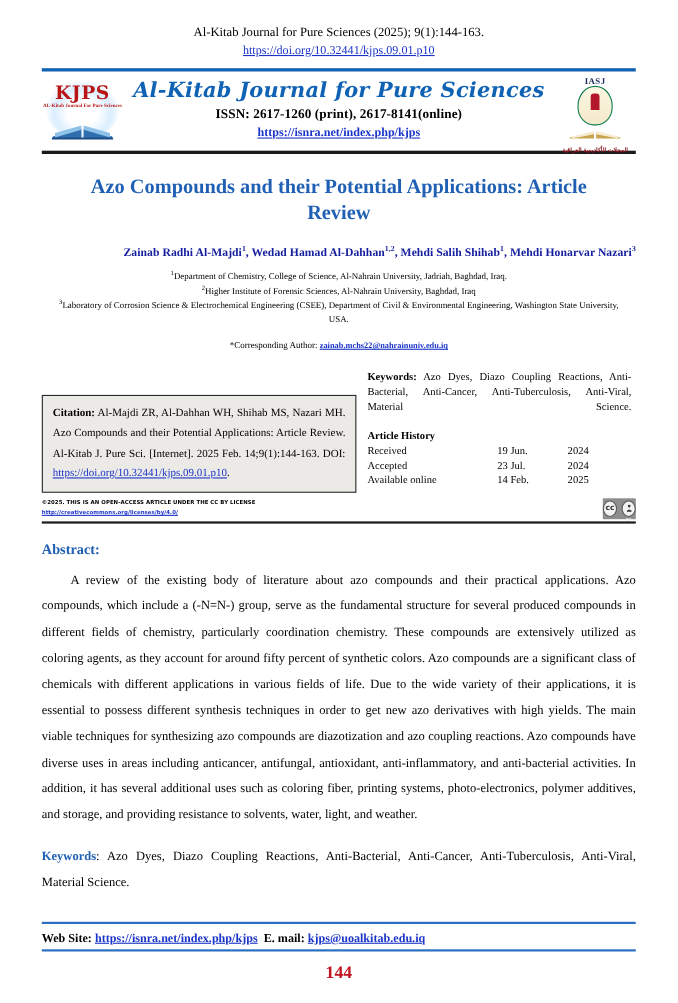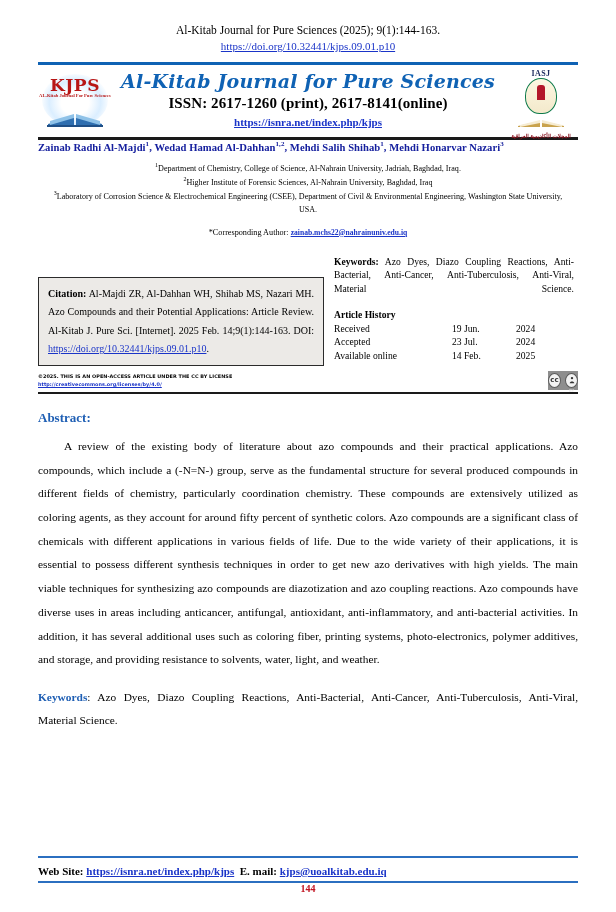--- a/index.html
+++ b/index.html
@@ -62,21 +62,21 @@
   .journal-name {
     font-family: "DejaVu Serif", serif;
     font-style: italic;
     font-weight: bold;
     font-size: 19px;
     color: #0f62b4;
     letter-spacing: .2px;
     margin-bottom: 3px;
   }
   .issn {
-    font-size: 15px;
+    font-size: 12px;
     font-weight: bold;
     letter-spacing: .1px;
   }
   .journal-url {
     font-size: 11px;
     font-weight: bold;
     color: #1a34c8;
     text-decoration: underline;
     margin-top: 1px;
   }
@@ -165,24 +165,25 @@
   
   .article-title {
     text-align: center;
     color: #1f5fb4;
     font-weight: bold;
     font-size: 18.5px;
     line-height: 1.32;
     margin: 18px 18px 0 18px;
   }
   .authors {
-    text-align: left;
+    text-align: right;
     color: #16209e;
     font-weight: bold;
     font-size: 10.6px;
+    margin-top: 16px;
     letter-spacing: .05px;
   }
   .authors sup { font-size: 7px; }
   .affiliations {
     text-align: center;
     font-size: 8.1px;
     line-height: 1.62;
     margin-top: 9px;
     padding: 0 14px;
   }
@@ -343,22 +344,22 @@
     padding: 7px 0 4px 0;
   }
   .footer-line .lnk {
     color: #1a34c8;
     font-weight: bold;
   }
   .page-no {
     text-align: center;
     color: #c1121f;
     font-weight: bold;
-    font-size: 10px;
-    padding-top: 0;
+    font-size: 16px;
+    padding-top: 11px;
   }
 </style>
 </head>
 <body>
 
 <div class="page">
 
   <div class="running-head">
     <span>Al-Kitab Journal for Pure Sciences (2025); 9(1):144-163.</span>
     <a class="doi" href="#">https://doi.org/10.32441/kjps.09.01.p10</a>
@@ -396,20 +397,21 @@
         <path d="M3 9 L23 4 L23 7 L3 11 Z" fill="#f6ecd2"></path>
         <path d="M45 9 L25 4 L25 7 L45 11 Z" fill="#f6ecd2"></path>
       </svg>
       <div class="arabic">المجلات الأكاديمية العراقية</div>
     </div>
 
   </div>
 
   <div class="rule-dark"></div>
 
+  <div class="article-title">Azo Compounds and their Potential Applications: Article Review</div>
 
   <div class="authors">
     <span>Zainab Radhi Al-Majdi</span><sup>1</sup>,
     <span>Wedad Hamad Al-Dahhan</span><sup>1,2</sup>,
     <span>Mehdi Salih Shihab</span><sup>1</sup>,
     <span>Mehdi Honarvar Nazari</span><sup>3</sup>
   </div>
 
   <div class="affiliations">
     <div><sup>1</sup><span>Department of Chemistry, College of Science, Al-Nahrain University, Jadriah, Baghdad, Iraq.</span></div>

